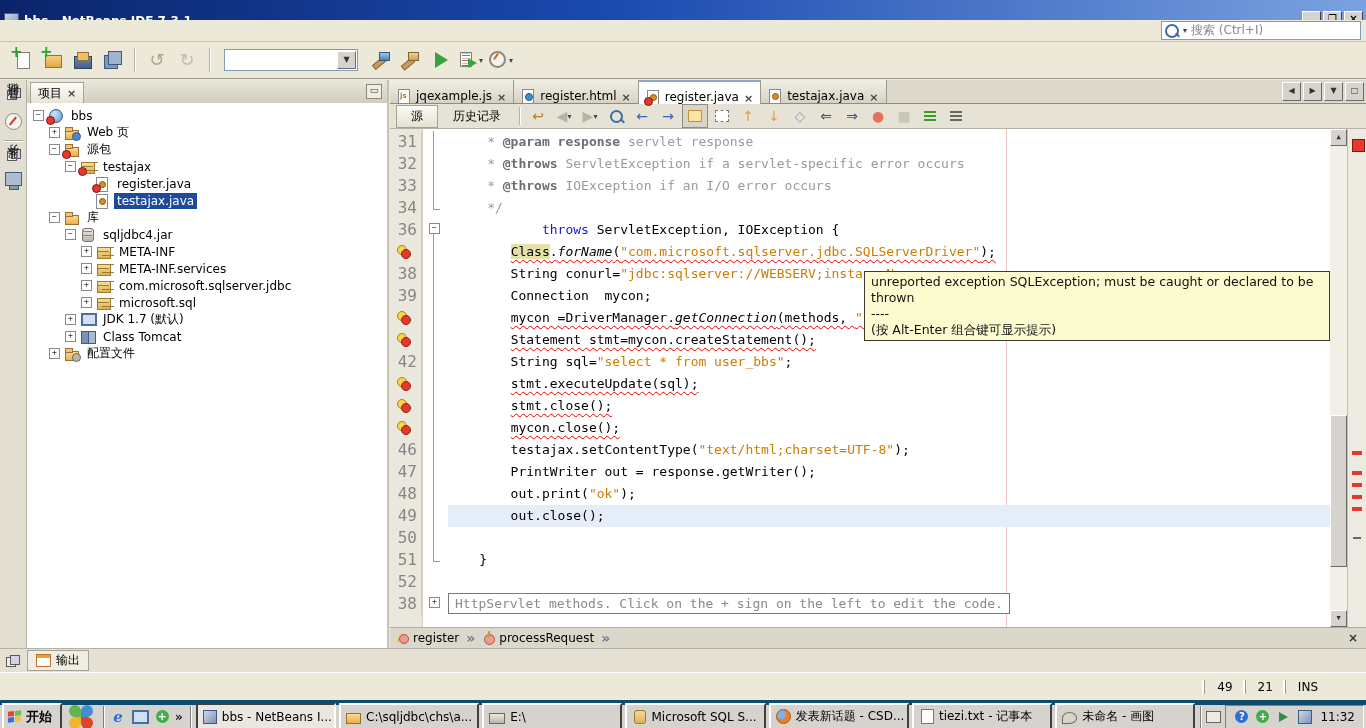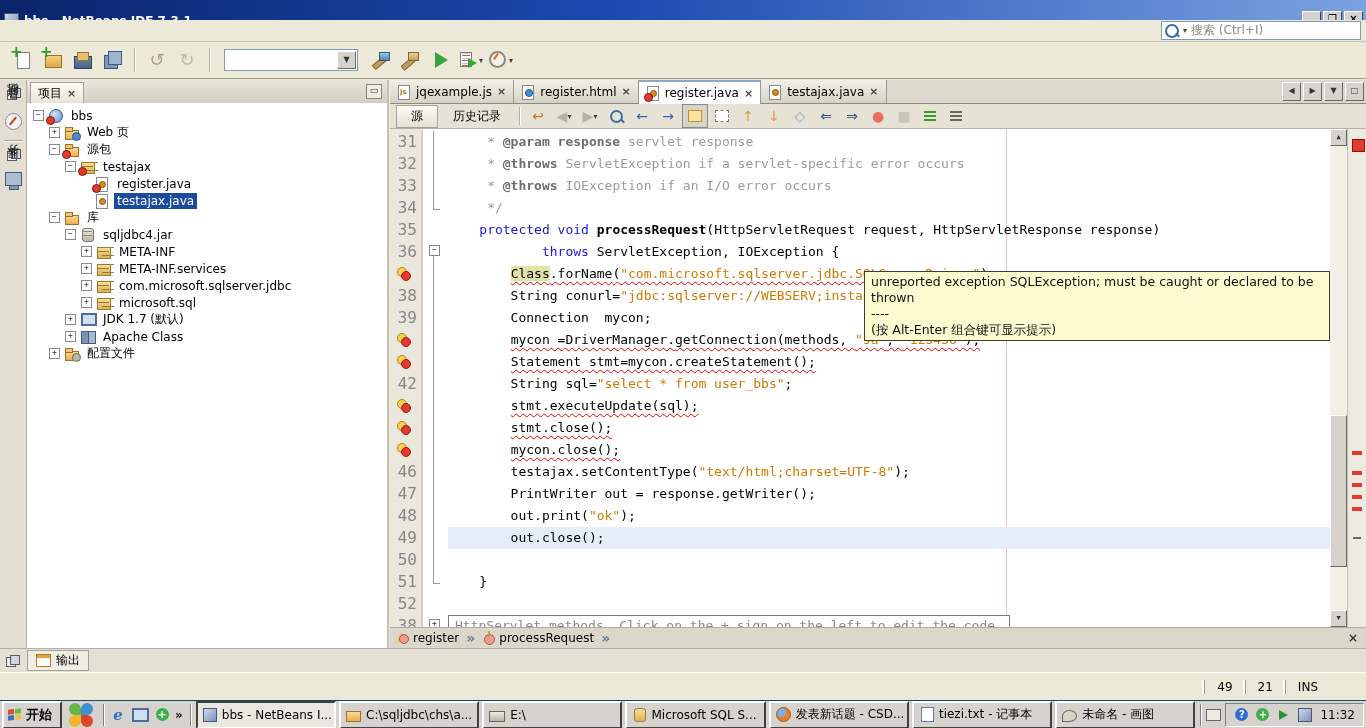--- a/index.html
+++ b/index.html
@@ -89,21 +89,21 @@
   .tic-java::after{content:"";position:absolute;left:5px;top:5px;width:5px;height:5px;border-radius:50%;background:#d98c23;border:1px solid #8a5a12}
   .tic-jar::before{content:"";position:absolute;left:2px;top:1px;width:10px;height:12px;background:linear-gradient(#eceae2,#b9b5a9);border:1px solid #77736a;border-radius:4px/3px}
   .tic-jar::after{content:"";position:absolute;left:2px;top:4px;width:10px;height:1px;background:#8d897d;box-shadow:0 4px 0 #8d897d}
   .tic-jdk::before{content:"";position:absolute;left:1px;top:1px;width:12px;height:9px;background:#cfe0f5;border:2px solid #4f6d99}
   .tic-jdk::after{content:"";position:absolute;left:4px;top:12px;width:8px;height:2px;background:#4f6d99}
   .tic-tomcat::before{content:"";position:absolute;left:1px;top:2px;width:6px;height:11px;background:#7b92b8;border:1px solid #44597e}
   .tic-tomcat::after{content:"";position:absolute;left:8px;top:2px;width:6px;height:11px;background:#a8b9d2;border:1px solid #44597e}
   
   #editor{position:absolute;left:390px;top:80px;width:976px;height:568px;background:#fff}
   #edtabs{position:absolute;left:0;top:0;right:0;height:24px;background:#dcd9cc;border-bottom:1px solid #8e8b80;display:flex;box-sizing:border-box}
-  .etab{height:23px;display:flex;align-items:center;gap:5px;padding:0 7px;border-right:1px solid #9b988c;
+  .etab{height:23px;display:flex;align-items:flex-end;gap:5px;padding:0 7px;border-right:1px solid #9b988c;
     background:linear-gradient(#f2f0e6,#d5d2c5);font-size:12px;white-space:nowrap}
   .etab.active{background:#fff;border-top:2px solid #8ea6c8;height:22px}
   .fic{width:14px;height:14px;position:relative;flex:none}
   .fic::before{content:"";position:absolute;left:1px;top:0;width:10px;height:13px;background:#fdfdfd;border:1px solid #8a8a8a}
   .fic .badge{position:absolute;left:-2px;bottom:-2px;width:7px;height:7px;border-radius:50%;background:#e23b2e;border:1px solid #7d150c;z-index:2}
   .fic-js::after{content:"js";position:absolute;left:3px;top:3px;font:bold 7px "DejaVu Sans",sans-serif;color:#b5731e}
   .fic-html::after{content:"";position:absolute;left:4px;top:4px;width:6px;height:6px;border-radius:50%;background:#3f8fd2;border:1px solid #1d5a90}
   .fic-java::after{content:"";position:absolute;left:4px;top:4px;width:5px;height:5px;border-radius:50%;background:#d98c23;border:1px solid #8a5a12}
   #tabctrl{position:absolute;right:2px;top:2px;display:flex;gap:2px}
   .tcb{width:17px;height:17px;background:#d6d3ce;border:1px solid;border-color:#fff #6d6a63 #6d6a63 #fff;
@@ -137,21 +137,21 @@
   .fold.v::before{content:"";position:absolute;left:11px;top:0;bottom:0;width:1px;background:#9a9a9a}
   .fold.end::before{content:"";position:absolute;left:11px;top:0;height:12px;width:6px;border-left:1px solid #9a9a9a;border-bottom:1px solid #9a9a9a}
   .fold.minus::before{content:"";position:absolute;left:11px;top:14px;bottom:0;width:1px;background:#9a9a9a}
   .fold.minus::after{content:"−";position:absolute;left:7px;top:4px;width:9px;height:9px;border:1px solid #888;background:#fff;
     font:8px/8px "DejaVu Sans Mono",monospace;text-align:center;color:#333}
   .fold.plus::after{content:"+";position:absolute;left:7px;top:4px;width:9px;height:9px;border:1px solid #888;background:#fff;
     font:8px/8px "DejaVu Sans Mono",monospace;text-align:center;color:#333}
   .codeseg{flex:1;white-space:pre;height:22px;line-height:22px}
   .cl.cur .codeseg{background:#e4edf8}
   .cm{color:#9a9a9a}.tag{color:#6e6e6e;font-weight:bold}.kw{color:#1919d2}
-  .str{color:#ce7b00}.meth{font-weight:bold}.it{}
+  .str{color:#ce7b00}.meth{font-weight:bold}.it{font-style:italic}
   .hl{background:#e3e3a8}
   .err{text-decoration:underline;text-decoration-style:wavy;text-decoration-color:#e00;text-decoration-thickness:1px;text-underline-offset:3px}
   .foldbox{display:inline-block;border:1px solid #7a7a7a;padding:0 6px;color:#8a8a8a;height:19px;line-height:19px;background:#fff}
   
   #tooltip{position:absolute;left:474px;top:142px;width:452px;background:#fbfbcf;border:1px solid #3c3c30;
     font-family:"DejaVu Sans",sans-serif;font-size:12.5px;line-height:16px;padding:2px 6px;z-index:5;color:#111}
   
   #vscroll{position:absolute;right:19px;top:0;bottom:0;width:17px;background:#f1efe6;z-index:4}
   .sarrow{position:absolute;left:0;width:17px;height:17px;background:#d6d3ce;border:1px solid;border-color:#fff #6d6a63 #6d6a63 #fff;
     box-sizing:border-box;font-size:7px;text-align:center;line-height:14px;color:#333}
@@ -175,21 +175,21 @@
   #outputbar{position:absolute;left:0;top:648px;width:1366px;height:24px;background:#e4e1d4;border-top:1px solid #b5b2a5;
     display:flex;align-items:center;box-sizing:border-box;padding-left:6px;gap:8px}
   .otab{display:flex;align-items:center;gap:5px;background:#f0eee3;border:1px solid #a6a294;height:19px;padding:0 8px}
   .outicon{width:13px;height:11px;background:#fff;border:1px solid #b8742c;position:relative}
   .outicon::before{content:"";position:absolute;left:0;top:0;right:0;height:3px;background:#e8a23c}
   #statusbar{position:absolute;left:0;top:672px;width:1366px;height:28px;background:#ece9d8;border-top:1px solid #fff;
     display:flex;align-items:center;box-sizing:border-box}
   #statusbar .cells{margin-left:auto;display:flex;align-items:center;height:18px;margin-right:36px}
   #statusbar .cell{padding:0 12px;border-left:1px solid #9e9a8e;box-shadow:-2px 0 0 #fff;font-size:12px}
   
-  #taskbar{position:absolute;left:0;top:700px;width:1366px;height:28px;background:#d6d3ce;border-top:1px solid #0c4a6e;
+  #taskbar{position:absolute;left:0;top:700px;width:1366px;height:28px;background:#d6d3ce;border-top:5px solid #0c4a6e;
     display:flex;align-items:center;box-sizing:border-box;padding:0 2px;gap:2px}
   #startbtn{height:24px;display:flex;align-items:center;gap:4px;padding:0 8px 0 4px;background:#d6d3ce;
     border:2px solid;border-color:#fff #404040 #404040 #fff;font-weight:bold;font-size:13px;flex:none}
   .flag{width:14px;height:12px;display:grid;grid-template-columns:6px 6px;grid-template-rows:5px 5px;gap:1px;transform:skewY(-6deg)}
   .flag i{display:block}
   .pinwheel{width:26px;height:26px;position:relative;flex:none;margin:0 4px}
   .pinwheel i{position:absolute;width:12px;height:12px}
   .pinwheel i:nth-child(1){left:1px;top:1px;background:#63b54b;border-radius:12px 12px 0 12px}
   .pinwheel i:nth-child(2){right:1px;top:1px;background:#3f8fd2;border-radius:12px 12px 12px 0}
   .pinwheel i:nth-child(3){right:1px;bottom:1px;background:#d9472b;border-radius:0 12px 12px 12px}
@@ -378,21 +378,21 @@
         <span class="tlabel">microsoft.sql</span>
       </div>
       <div class="trow" style="padding-left: 38px;">
         <span class="exp">+</span>
         <span class="tic tic-jdk"></span>
         <span class="tlabel">JDK 1.7 (默认)</span>
       </div>
       <div class="trow" style="padding-left: 38px;">
         <span class="exp">+</span>
         <span class="tic tic-tomcat"></span>
-        <span class="tlabel">Apache Class</span>
+        <span class="tlabel">Class Tomcat</span>
       </div>
       <div class="trow" style="padding-left: 22px;">
         <span class="exp">+</span>
         <span class="tic tic-folder tic-gear">
           <i class="dot"></i>
         </span>
         <span class="tlabel">配置文件</span>
       </div>
     </div>
 </div>
@@ -504,25 +504,20 @@
         </div>
         <div class="cl">
           <span class="gut">33</span>
           <span class="fold v"></span>
           <span class="codeseg"><span class="cm">     * </span><span class="tag">@throws</span><span class="cm"> IOException if an I/O error occurs</span></span>
         </div>
         <div class="cl">
           <span class="gut">34</span>
           <span class="fold end"></span>
           <span class="codeseg"><span class="cm">     */</span></span>
-        </div>
-        <div class="cl">
-          <span class="gut">35</span>
-          <span class="fold "></span>
-          <span class="codeseg"><span class="pl">    </span><span class="kw">protected</span><span class="pl"> </span><span class="kw">void</span><span class="pl"> </span><span class="meth">processRequest</span><span class="pl">(HttpServletRequest request, HttpServletResponse response)</span></span>
         </div>
         <div class="cl">
           <span class="gut">36</span>
           <span class="fold minus"></span>
           <span class="codeseg"><span class="pl">            </span><span class="kw">throws</span><span class="pl"> ServletException, IOException {</span></span>
         </div>
         <div class="cl">
           <span class="gut">
             <span class="err-glyph"></span>
           </span>

